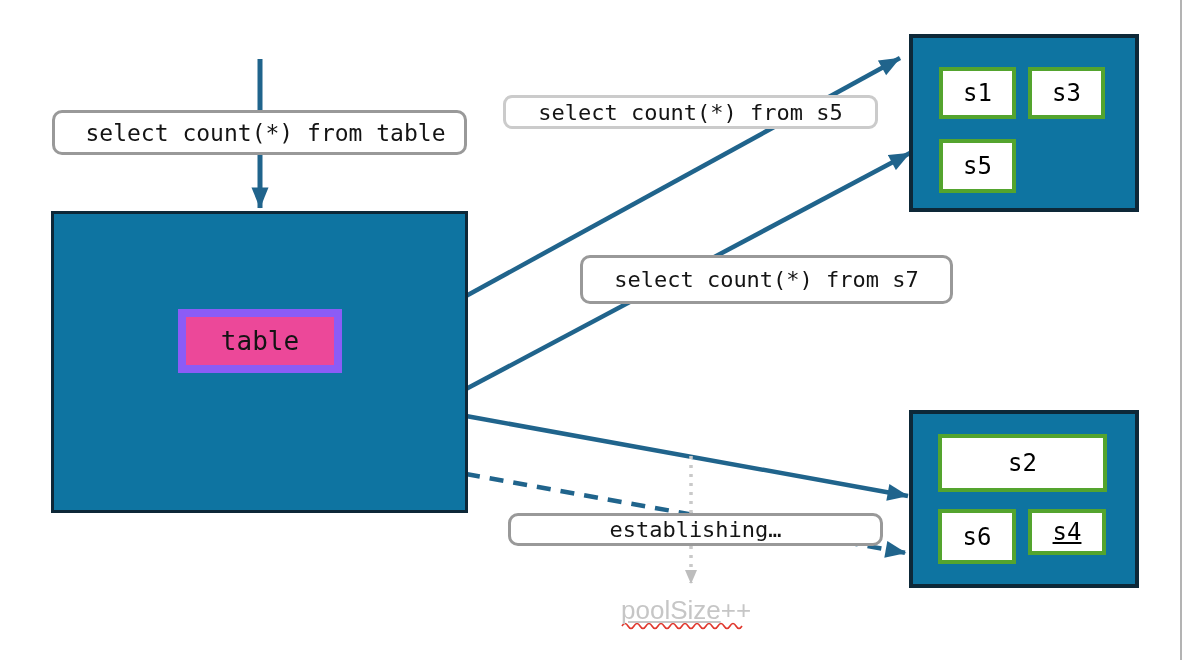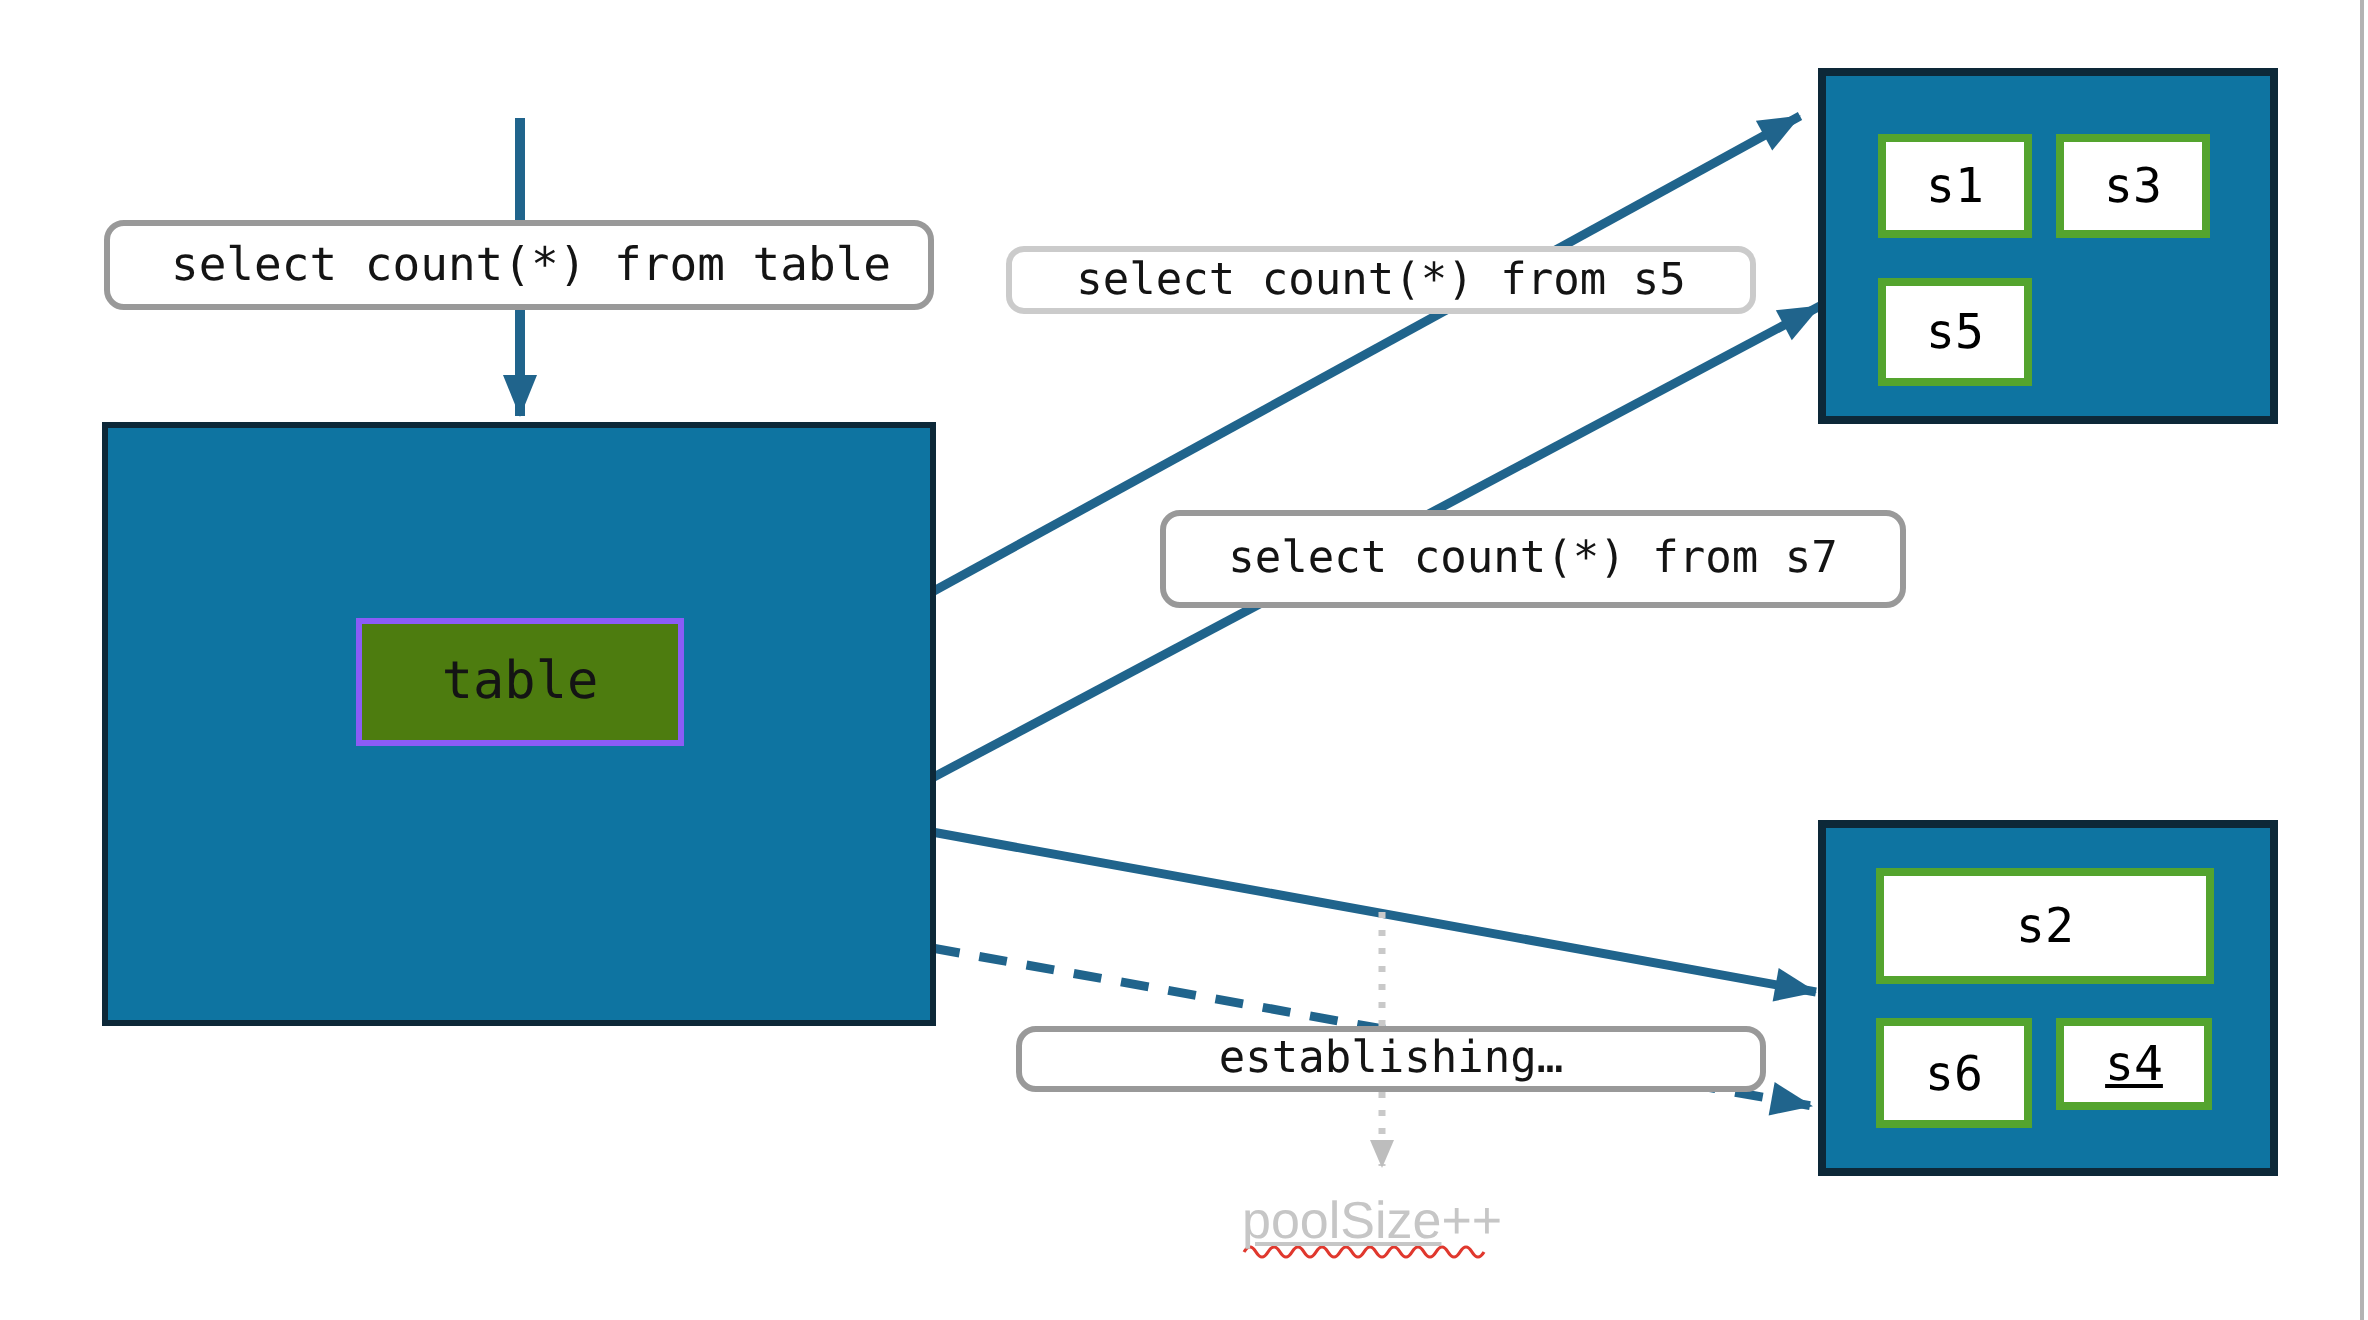--- a/index.html
+++ b/index.html
@@ -27,22 +27,22 @@
   .table-box {
     position:absolute; box-sizing:border-box;
     background:#0e74a1; border:3px solid #0d2838; z-index:2;
   }
   .shard-cell {
     position:absolute; box-sizing:border-box; background:#ffffff;
     border:4px solid #54a42e; display:flex; align-items:center; justify-content:center;
     font:24px "DejaVu Sans Mono", monospace; color:#000000; z-index:4;
   }
   .table-label {
-    position:absolute; box-sizing:border-box; background:#4d7c0f;
-    border:3px solid #8b5cf6; display:flex; align-items:center; justify-content:center;
+    position:absolute; box-sizing:border-box; background:#ec4899;
+    border:8px solid #8b5cf6; display:flex; align-items:center; justify-content:center;
     font:26px "DejaVu Sans Mono", monospace; color:#141414; z-index:4;
   }
   #poolsize {
     position:absolute; left:621px; top:595px; z-index:3;
     font:26px "Liberation Sans", sans-serif; color:#c6c6c6; white-space:nowrap;
   }
   #poolsize .underlined { text-decoration:underline; text-decoration-color:#c6c6c6; }
   #slide-edge {
     position:absolute; left:1180px; top:0; width:2px; height:660px;
     background:#b3b3b3; z-index:5;
@@ -73,21 +73,21 @@
 
     <line x1="466" y1="474" x2="906" y2="553" stroke="#20648c" stroke-width="4.5" stroke-dasharray="14 10" marker-end="url(#head-teal)"></line>
 
     <line x1="691" y1="456" x2="691" y2="583" stroke="#c9c9c9" stroke-width="3.5" stroke-dasharray="3 6" marker-end="url(#head-gray)"></line>
 
     <path d="M622 626 q3 -5 6 0 t6 0 t6 0 t6 0 t6 0 t6 0 t6 0 t6 0 t6 0 t6 0 t6 0 t6 0 t6 0 t6 0 t6 0 t6 0 t6 0 t6 0 t6 0 t6 0" fill="none" stroke="#e0382e" stroke-width="1.6"></path>
   </svg>
 
   <div class="qlabel big" style="left:52px; top:110px; width:415px; height:45px;">select count(*) from table</div>
 
-  <div class="qlabel light-border" style="left:503px; top:95px; width:375px; height:34px;margin-top:28px;">select count(*) from s5</div>
+  <div class="qlabel light-border" style="left:503px; top:95px; width:375px; height:34px;">select count(*) from s5</div>
 
 
   <div class="qlabel" style="left:580px; top:255px; width:373px; height:49px;">select count(*) from s7</div>
 
 
   <div class="qlabel" style="left:508px; top:513px; width:375px; height:33px;">establishing…</div>
 
   <div class="table-box" style="left:51px; top:211px; width:417px; height:302px;"></div>
   <div class="table-label" style="left:178px; top:309px; width:164px; height:64px;">table</div>
 

